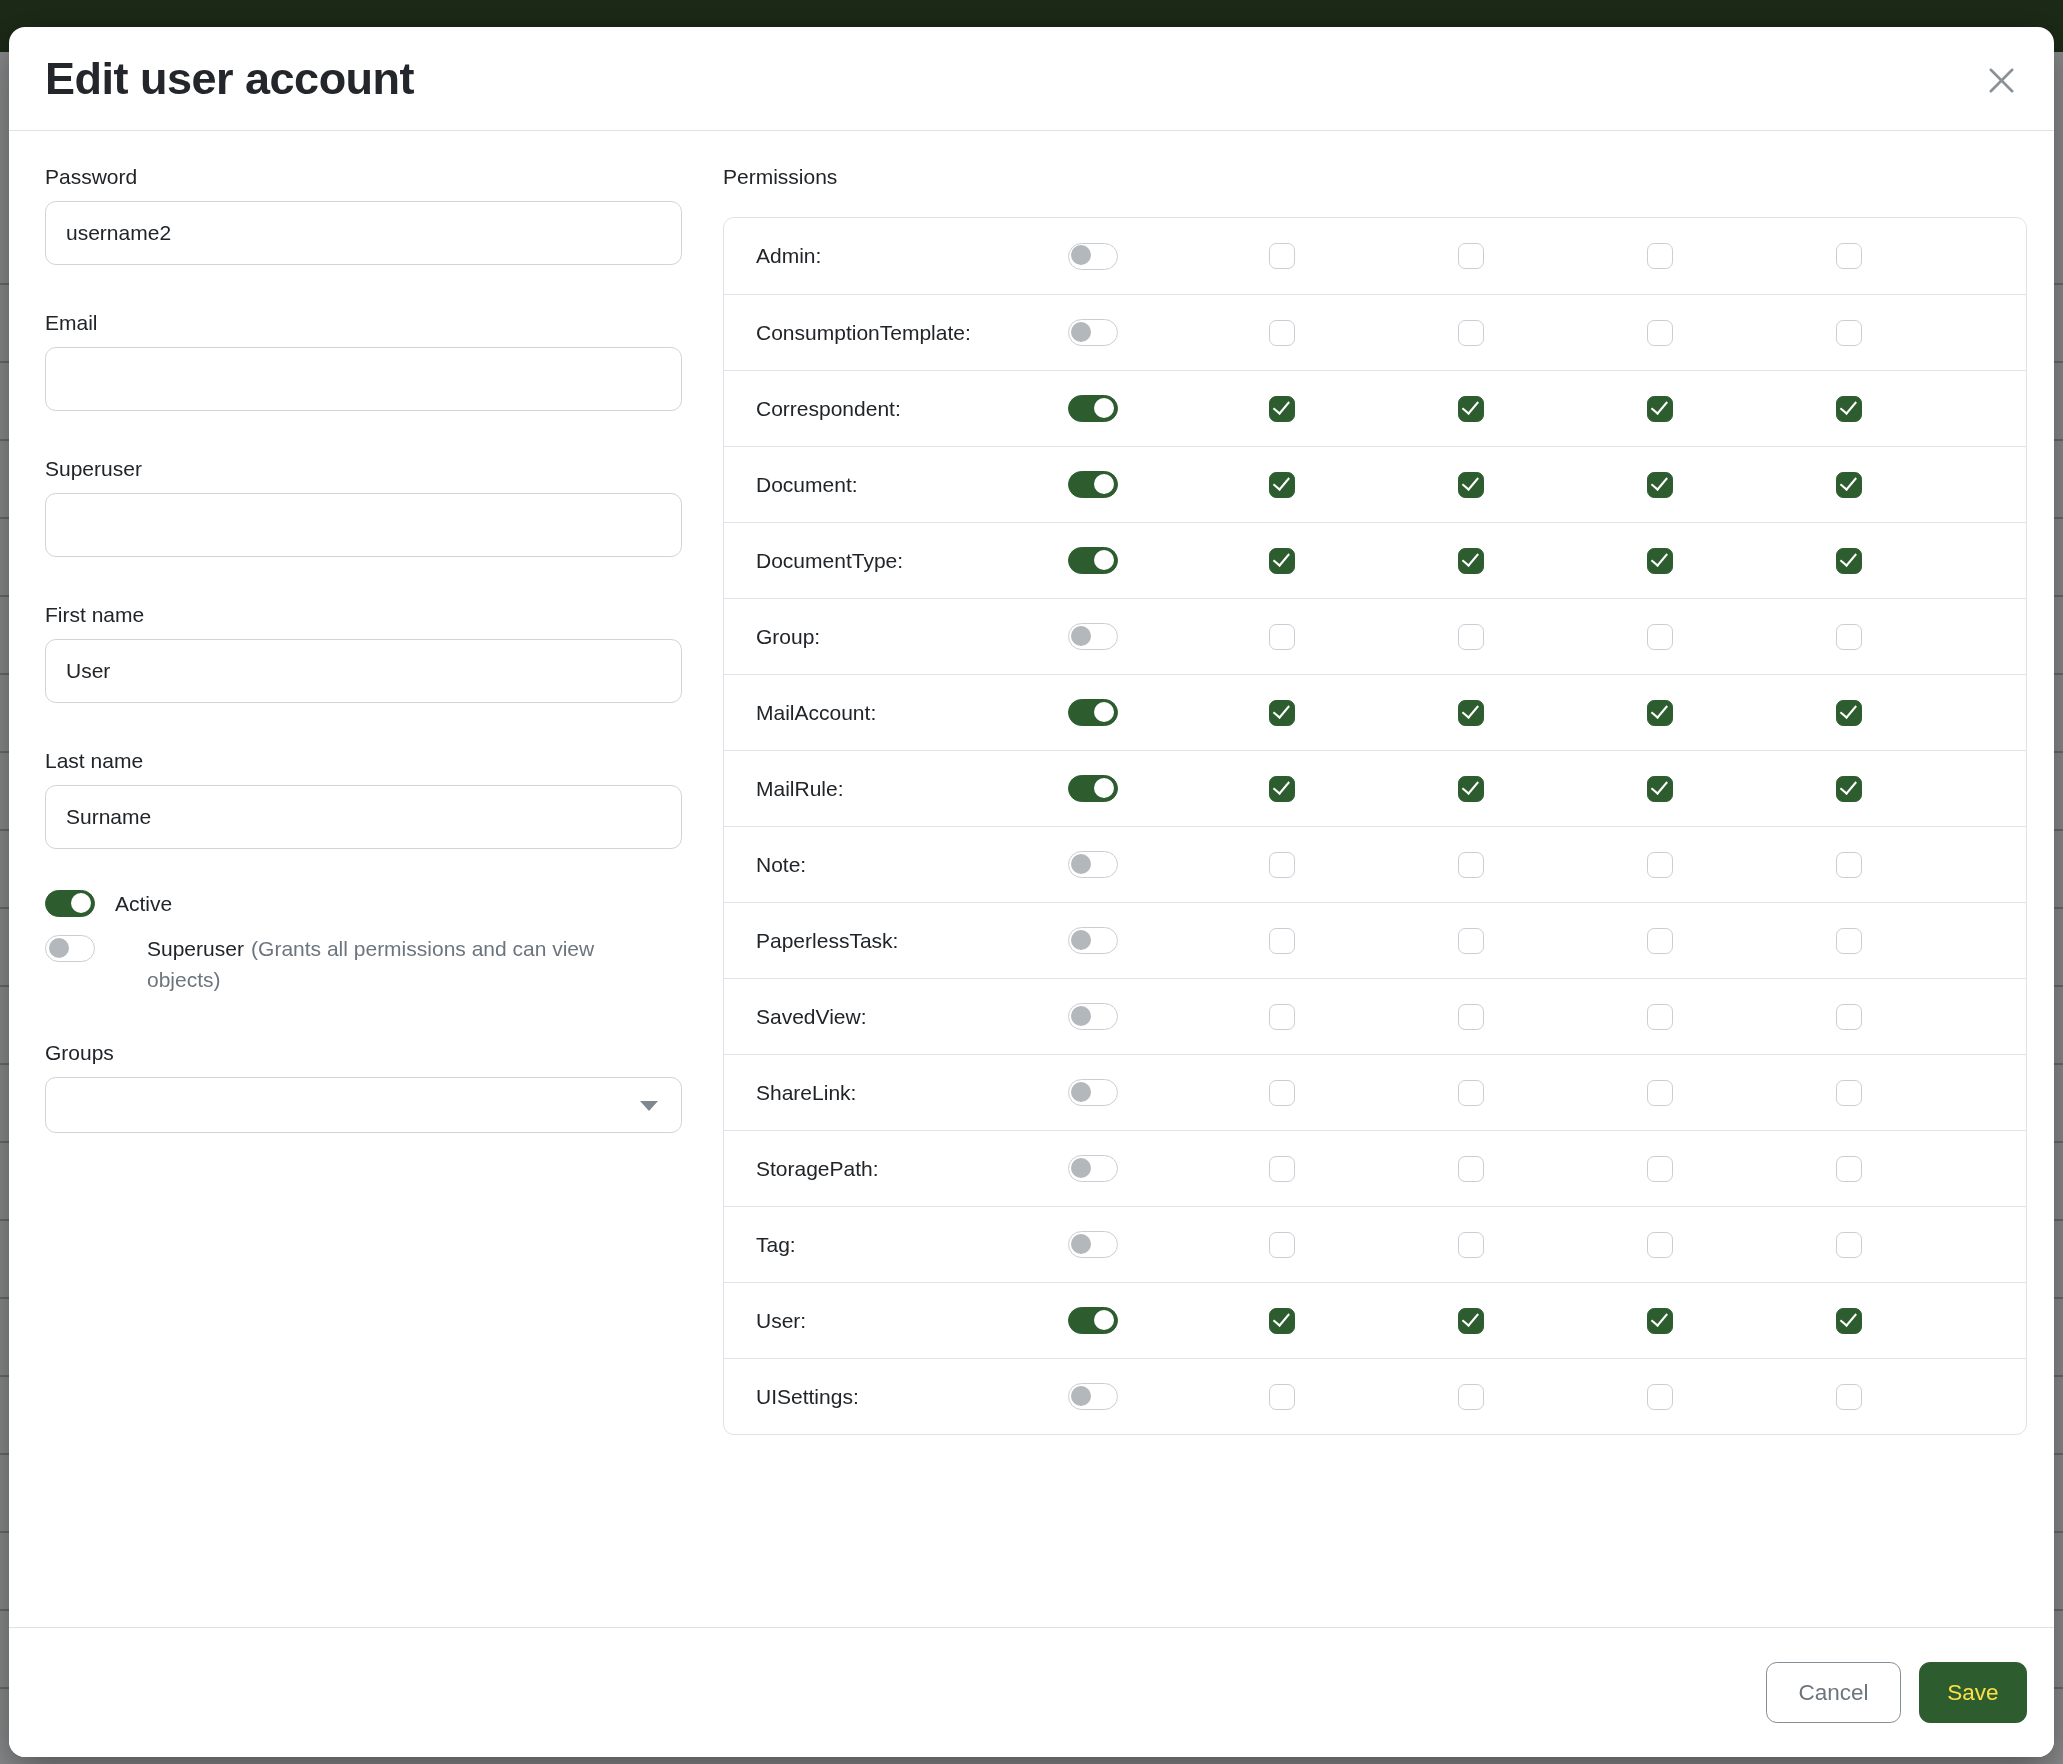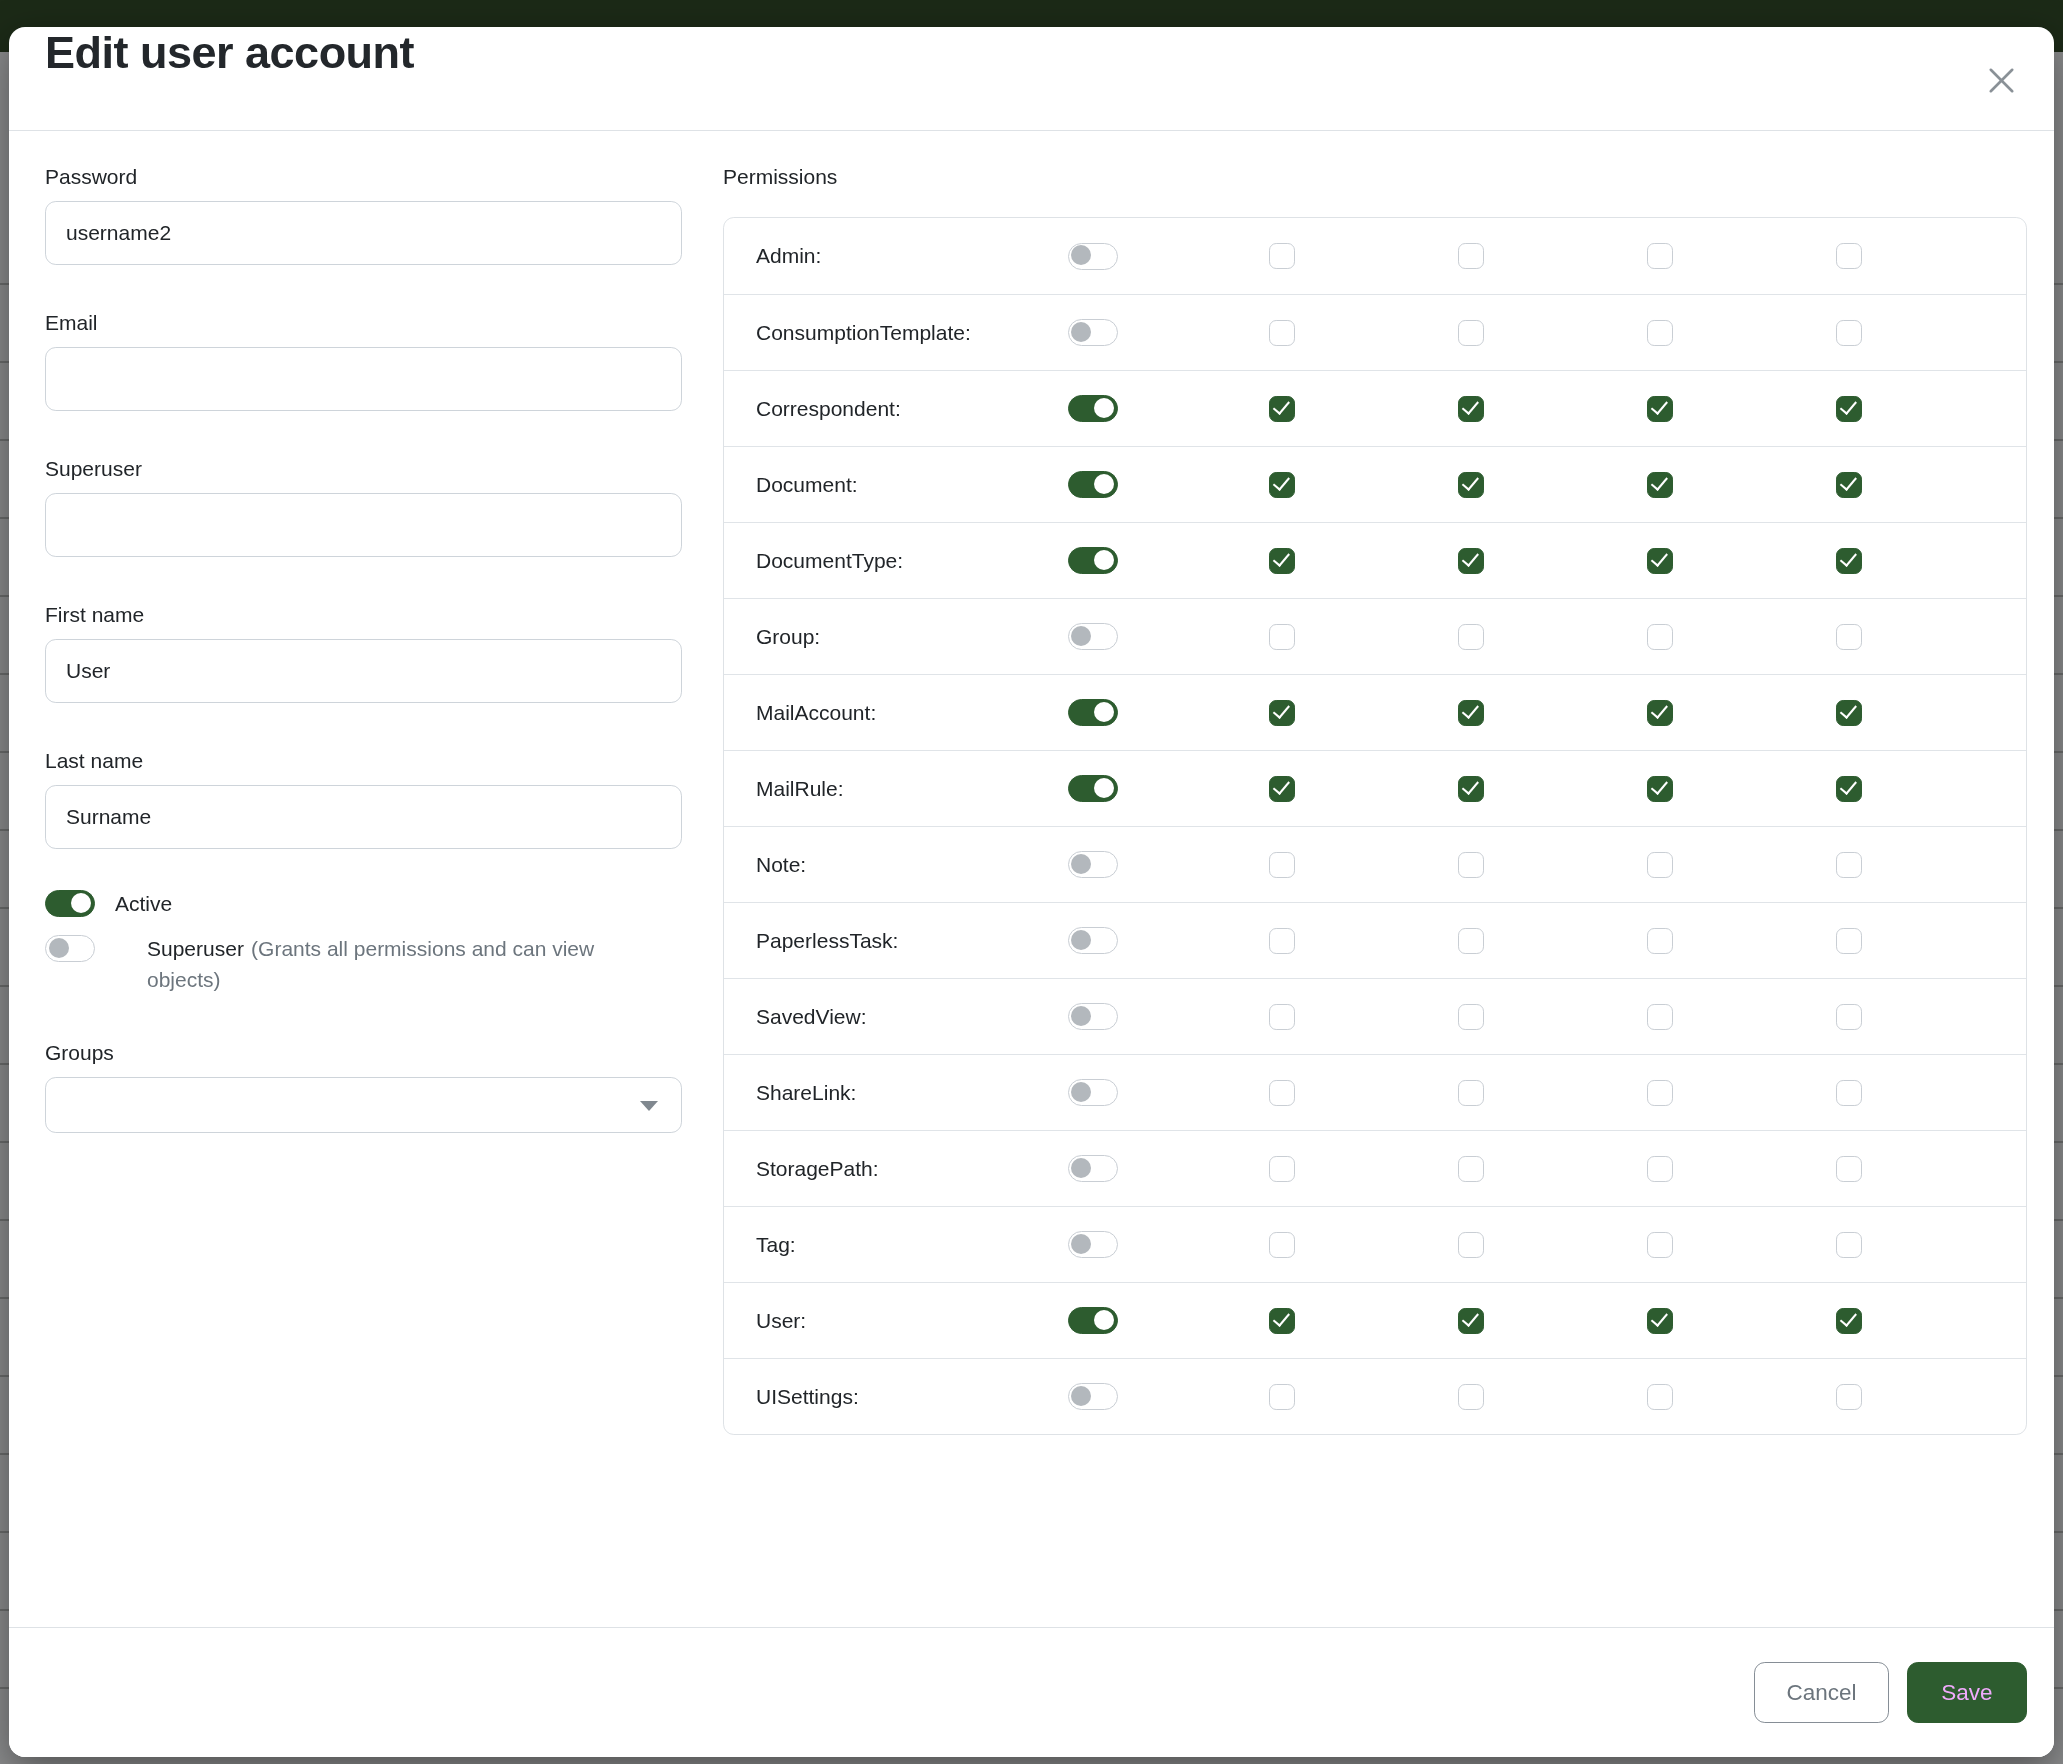--- a/index.html
+++ b/index.html
@@ -37,21 +37,21 @@
     width: 2045px; height: 1730px;
     background: #ffffff;
     border-radius: 16px;
     box-shadow: 0 12.6px 40px rgba(0,0,0,0.42);
     overflow: hidden;
   }
   .modal-header {
     position: relative;
     height: 104px;
     border-bottom: 1.8px solid #dee2e6;
-    display: flex; 
+    display: flex; align-items: center;
     padding: 0 36px;
   }
   .modal-title {
     font-size: 45px;
     font-weight: 700;
     letter-spacing: -0.5px;
     color: #23272b;
   }
   .close-btn {
     position: absolute; right: 29px; top: 31px;
@@ -157,24 +157,24 @@
   }
   .btn {
     height: 61px; border-radius: 10.8px;
     font-size: 22.5px; font-family: inherit; cursor: pointer; text-align: center;
   }
   .btn-cancel {
     width: 135px;
     background: #fff; border: 1.8px solid #868e96; color: #6c757d;
   }
   .btn-save {
-    width: 120px; margin-left: 18px;
+    width: 108px; margin-left: 18px;
     background: var(--primary, #2d5c2f);
     border: 1.8px solid var(--primary, #2d5c2f);
-    color: #f0abfc;
+    color: #fde047;
   }
 </style>
 </head>
 <body>
 
 <div class="navbar-band"></div>
 <div class="backdrop-rows"></div>
 
 <div class="modal">
 

